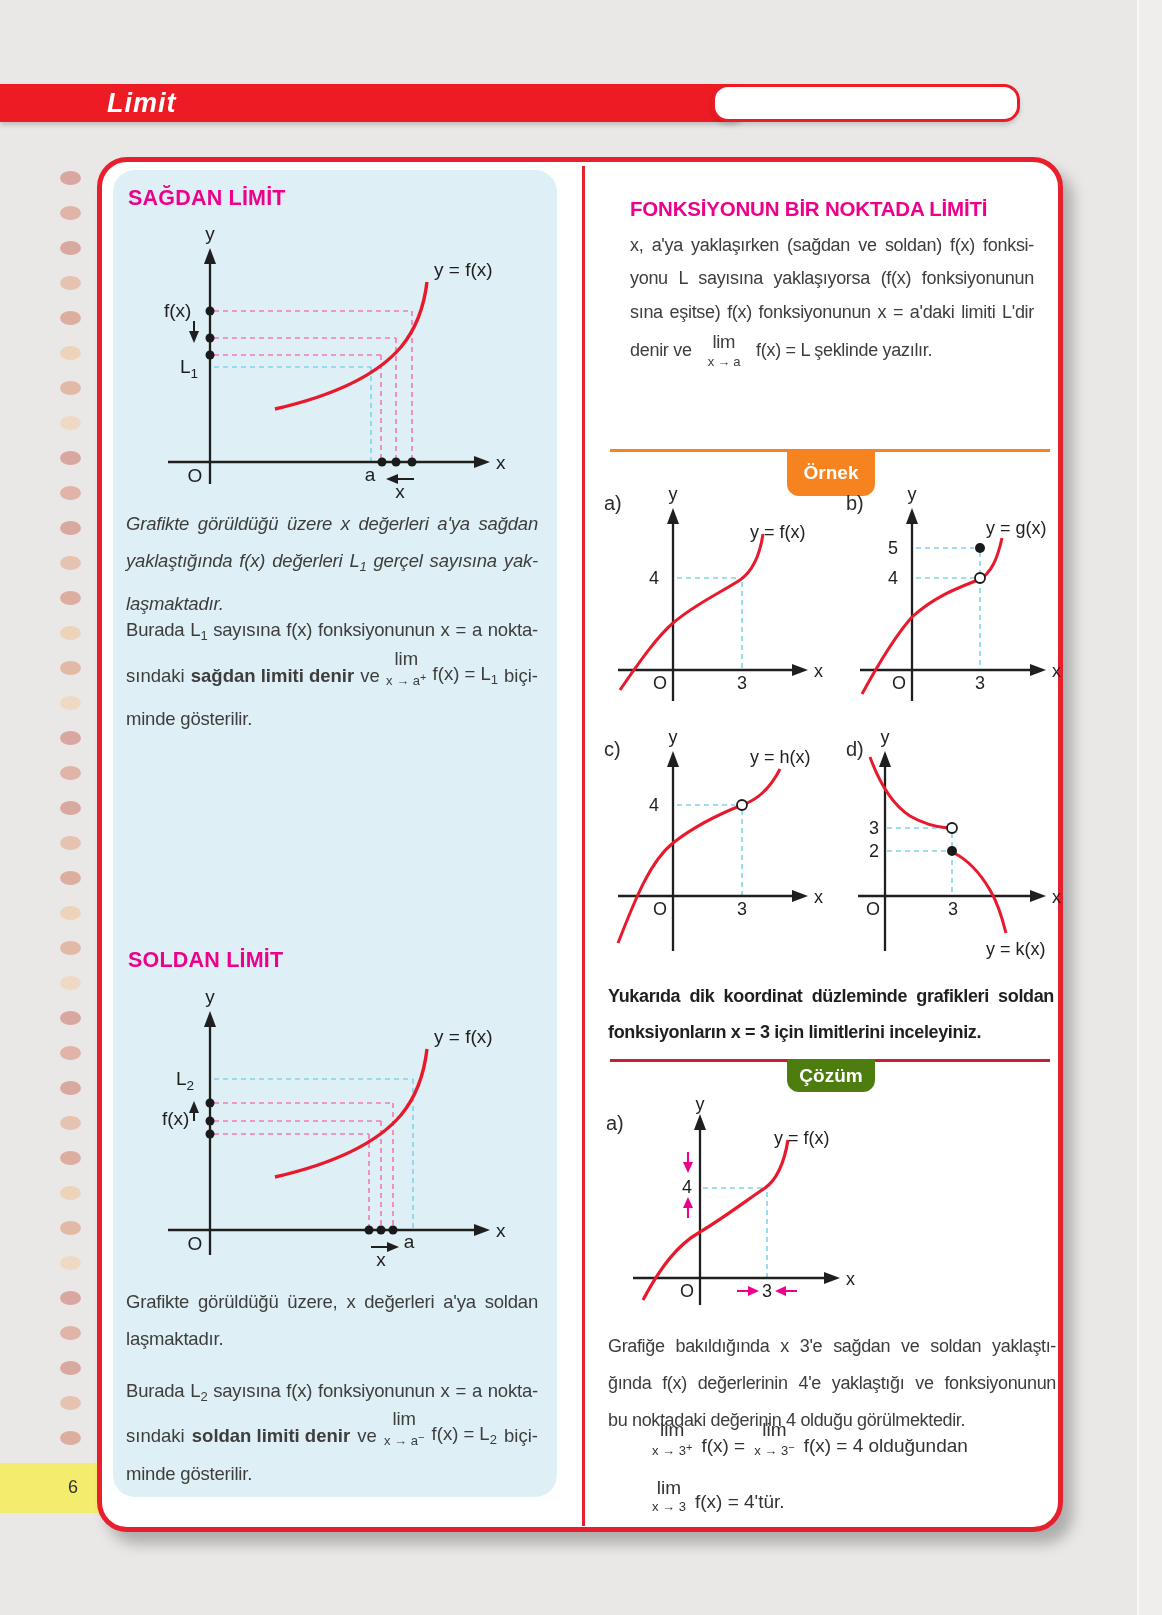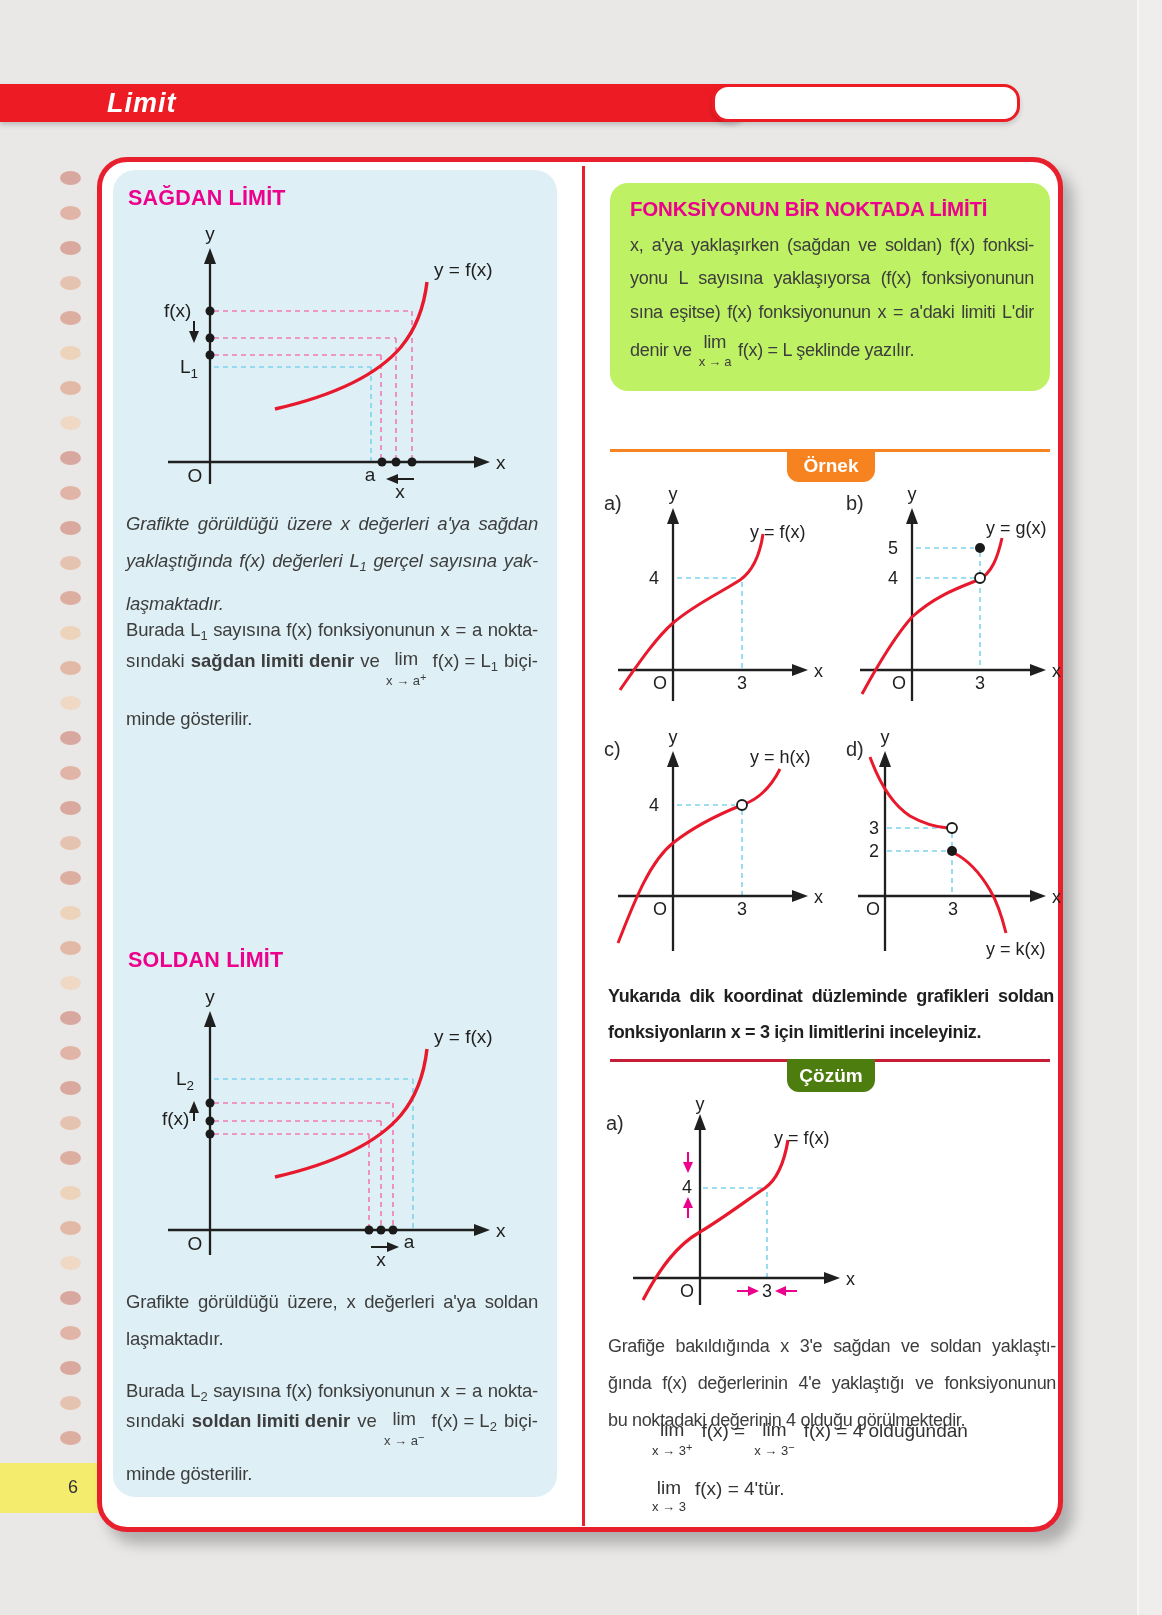--- a/index.html
+++ b/index.html
@@ -14,41 +14,41 @@
   #dots{left:60px;top:171px;width:22px;}
   #dots i{display:block;width:21px;height:14px;border-radius:50%;margin-bottom:21px;}
   
   .ystrip{left:0;top:1463px;width:120px;height:50px;background:#f3ec6d;}
   .pagenum{left:68px;top:1477px;font-size:18px;color:#333;}
   .edge{left:1137px;top:0;width:25px;height:1615px;background:#efeeed;border-left:2px solid #f8f7f6;}
   
   .panel{left:97px;top:157px;width:966px;height:1375px;background:#fff;border:5px solid #e8202e;border-radius:30px;box-sizing:border-box;box-shadow:10px 12px 14px rgba(0,0,0,.25);}
   .bluepanel{left:113px;top:170px;width:444px;height:1327px;background:#def0f5;border-radius:22px;}
   .divider{left:582px;top:166px;width:3px;height:1360px;background:#e8202e;}
-  .defpanel{left:610px;top:183px;width:440px;height:208px;background:#bef264;border-radius:18px;box-sizing:border-box;padding:13px 16px 0 20px;}
+  .defpanel{left:610px;top:183px;width:440px;height:208px;background:#ffffff;border-radius:18px;box-sizing:border-box;padding:13px 16px 0 20px;}
   .defpanel .ttl2{font-size:20.5px;font-weight:bold;color:#ec008c;letter-spacing:-0.2px;line-height:26px;margin-bottom:7px;}
   .def-ln{font-size:18px;color:#3d3d3d;line-height:33.4px;letter-spacing:-0.3px;text-align:justify;text-align-last:justify;}
-  .def-ln.last{text-align-last:left;display:flex;align-items:center;gap:7px;}
+  .def-ln.last{text-align-last:left;display:flex;align-items:center;gap:16px;}
   
   .ttl{font-size:21.5px;font-weight:bold;color:#ec008c;letter-spacing:0.2px;}
   
   .para{width:412px;font-size:18.5px;color:#3d3d3d;letter-spacing:-0.2px;}
   .ln{line-height:37px;text-align:justify;text-align-last:justify;}
   .ln.last{text-align-last:left;}
   .bd{font-weight:bold;}
   .sb{font-size:13px;vertical-align:-4px;}
-  .frow{display:flex;align-items:flex-start;}
+  .frow{display:flex;align-items:flex-end;}
   .frow.spread{justify-content:space-between;width:412px;font-size:18.5px;color:#3d3d3d;}
   .limstk{display:inline-flex;flex-direction:column;align-items:center;line-height:1;}
   .limstk .lt{font-size:18.5px;}
   .limstk .lb{font-size:13px;margin-top:3px;white-space:nowrap;}
   .lbsup{font-size:11px;vertical-align:4px;}
   
   .oline{left:610px;top:449px;width:440px;height:3px;background:#f6831f;}
-  .otab{left:787px;top:449px;width:88px;height:33px;background:#f6831f;border-radius:0 0 12px 12px;color:#fff;font-weight:bold;font-size:19px;display:flex;align-items:center;justify-content:center;}
+  .otab{left:787px;top:449px;width:88px;height:47px;background:#f6831f;border-radius:0 0 12px 12px;color:#fff;font-weight:bold;font-size:19px;display:flex;align-items:center;justify-content:center;}
   .cline{left:610px;top:1059px;width:440px;height:3px;background:#c41f37;}
   .ctab{left:787px;top:1059px;width:88px;height:33px;background:#4d7c0f;border-radius:0 0 12px 12px;color:#fff;font-weight:bold;font-size:19px;display:flex;align-items:center;justify-content:center;}
   .gtag{font-size:20px;color:#2c2c2c;}
   .problem{left:608px;top:978px;width:446px;font-size:18px;font-weight:bold;color:#1f1f1f;letter-spacing:-0.35px;}
   .problem .ln{line-height:36px;}
   .cpara{left:608px;top:1328px;width:448px;font-size:18px;color:#3d3d3d;letter-spacing:-0.35px;}
   .cpara .ln{line-height:37px;}
   .formula{font-size:19px;color:#333;}
   .formula .limstk .lt{font-size:19px;}
   svg text{font-family:"Liberation Sans","DejaVu Sans",sans-serif;fill:#1f1f1f;}

